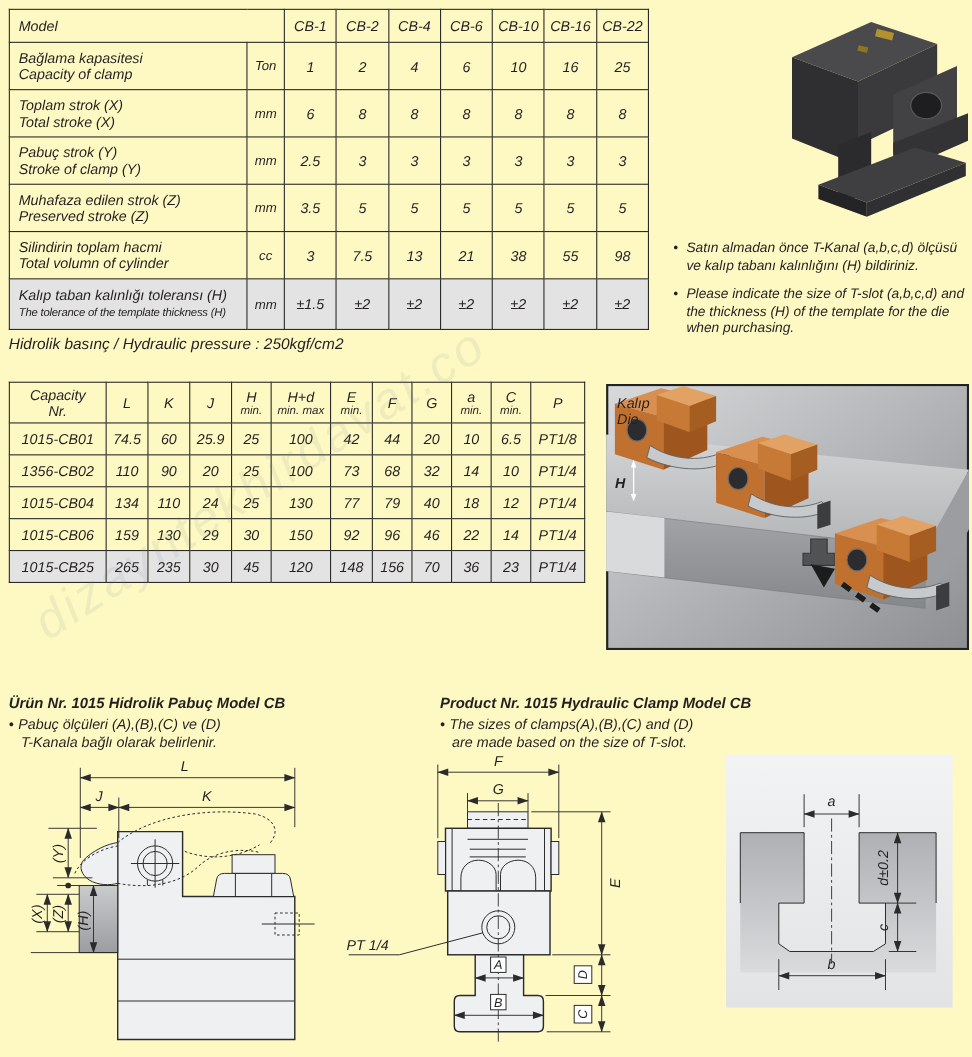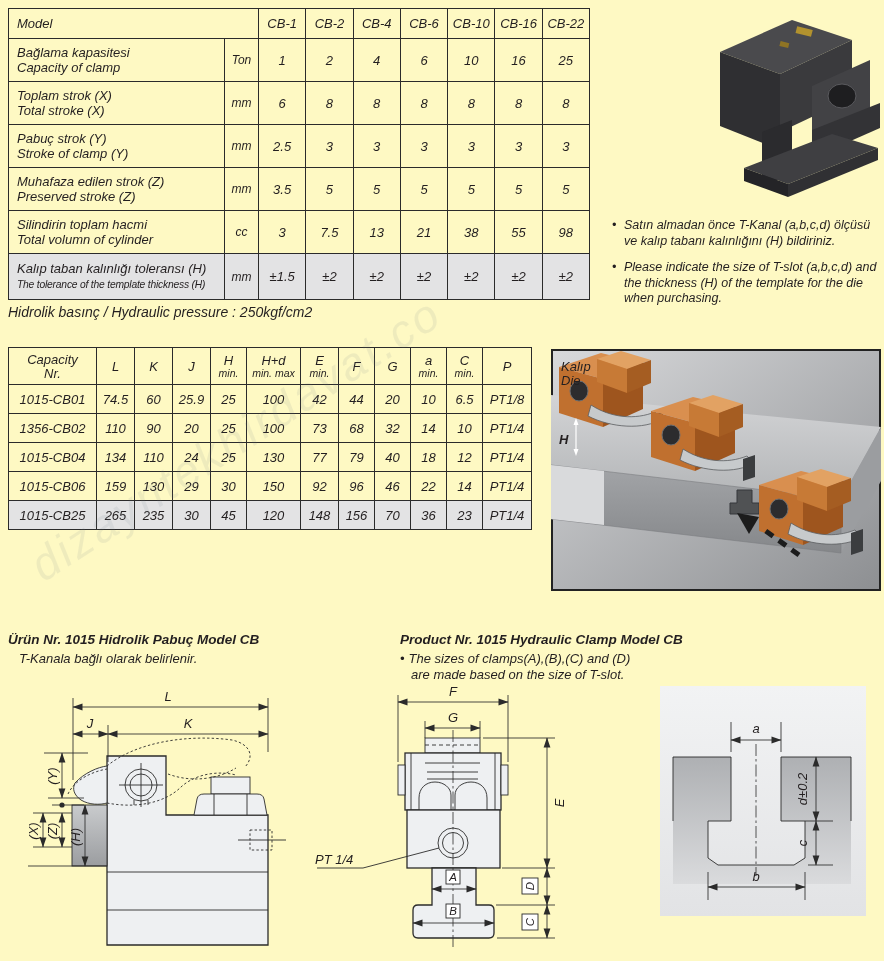--- a/index.html
+++ b/index.html
@@ -388,20 +388,21 @@
     <text x="10" y="36" fill="#f4f4f4" font-size="11.5">Die</text>
     <text x="8" y="95" fill="#ffffff" font-size="12" font-weight="bold">H</text>
     <line x1="25" y1="75" x2="25" y2="101" stroke="#ffffff" stroke-width="1.2"></line>
     <polygon points="25,69 22.5,76 27.5,76" fill="#ffffff"></polygon>
     <polygon points="25,107 22.5,100 27.5,100" fill="#ffffff"></polygon>
   </svg>
 
   <div class="sec sec-tr">
     <div class="sec-title">Ürün Nr. 1015 Hidrolik Pabuç Model CB</div>
     <div class="sec-body">
+      <div><span class="bullet">•</span><span>Pabuç ölçüleri (A),(B),(C) ve (D)</span></div>
       <div class="cont">T-Kanala bağlı olarak belirlenir.</div>
     </div>
   </div>
   <div class="sec sec-en">
     <div class="sec-title">Product Nr. 1015 Hydraulic Clamp Model CB</div>
     <div class="sec-body">
       <div><span class="bullet">•</span><span>The sizes of clamps(A),(B),(C) and (D)</span></div>
       <div class="cont">are made  based on the size of T-slot.</div>
     </div>
   </div>

